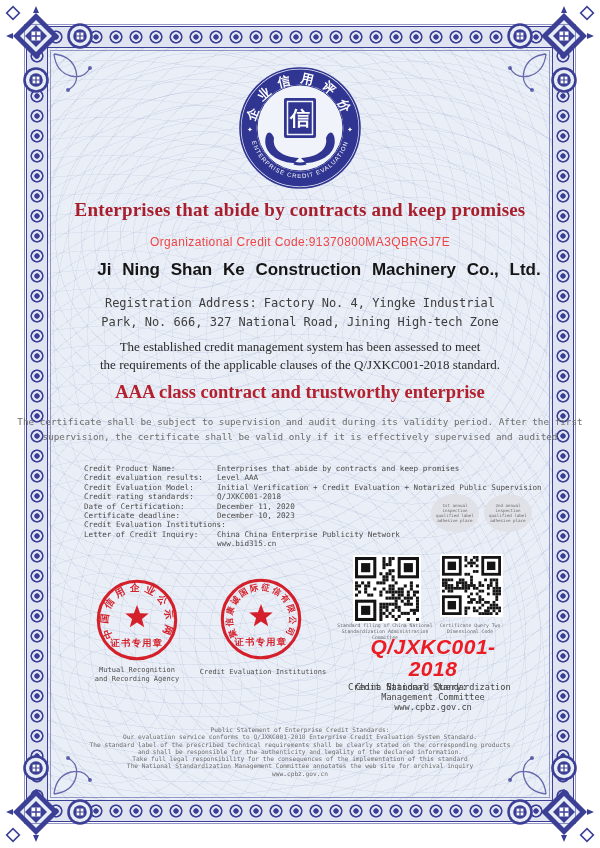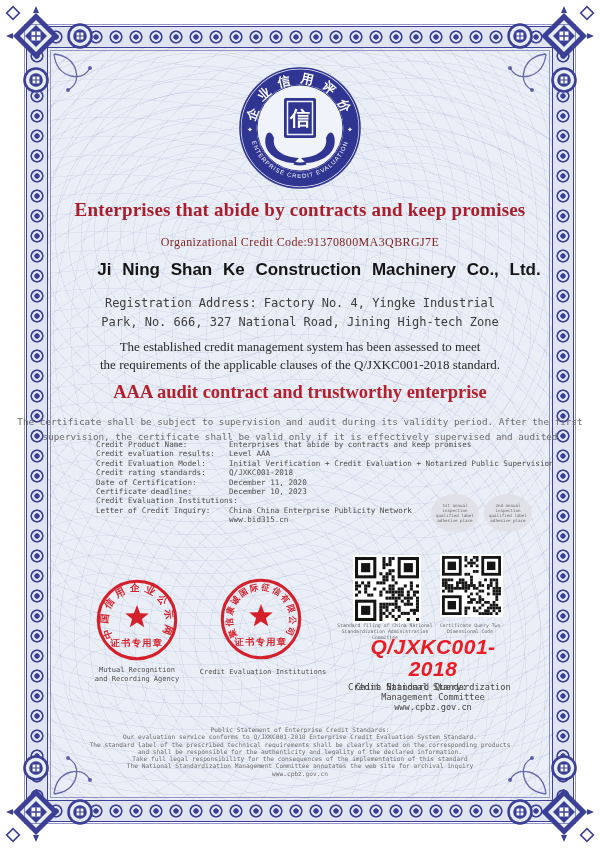--- a/index.html
+++ b/index.html
@@ -26,27 +26,27 @@
   .corner{position:absolute;width:100px;height:100px;z-index:2;}
   .corner.tl{top:0;left:0}
   .corner.tr{top:0;right:0;transform:scaleX(-1)}
   .corner.bl{bottom:0;left:0;transform:scaleY(-1)}
   .corner.br{bottom:0;right:0;transform:scale(-1,-1)}
   
   .abs{position:absolute;z-index:3;}
   .center{left:0;right:0;text-align:center;}
   .badge{left:50%;top:66px;width:124px;height:124px;transform:translateX(-50%);}
   .title{top:199px;font-family:"Liberation Serif",serif;font-weight:bold;font-size:19px;color:#a81e2c;letter-spacing:.2px;}
-  .code-line{top:235px;font-family:Liberation Serif, serif;font-size:12px;color:#7f1d1d;letter-spacing:.4px;}
+  .code-line{top:235px;font-family:Liberation Sans, sans-serif;font-size:12px;color:#ef4444;letter-spacing:.4px;}
   .company{top:260px;font-size:17px;font-weight:bold;color:#151515;word-spacing:6px;margin-left:38px;}
   .address{top:294px;font-family:"DejaVu Sans Mono",monospace;font-size:12px;line-height:19px;color:#3d3d3d;white-space:pre-line;}
   .assessment{top:338px;font-family:"Liberation Serif",serif;font-size:13px;line-height:17.5px;color:#2b2b2b;white-space:pre-line;}
   .grade{top:382px;font-family:"Liberation Serif",serif;font-weight:bold;font-size:18.5px;color:#b3202e;}
   .supervision{top:415px;font-family:"DejaVu Sans Mono",monospace;font-size:9.3px;line-height:14.5px;color:#6c6c6c;white-space:pre-line;}
-  .details{top:440px;left:84px;width:470px;font-family:"DejaVu Sans Mono",monospace;font-size:7.6px;line-height:9.4px;color:#4c4c4c;margin-left:12px;}
+  .details{top:464px;left:84px;width:470px;font-family:"DejaVu Sans Mono",monospace;font-size:7.6px;line-height:9.4px;color:#4c4c4c;}
   .drow{display:flex;align-items:flex-start;}
   .dlabel{flex:0 0 133px;white-space:nowrap;}
   .dvalue{white-space:pre-line;max-width:332px;}
   .sticker-row{left:431px;top:494px;display:flex;gap:5px;}
   .oval{width:48px;height:38px;border-radius:50%;background:rgba(224,224,230,.92);
         display:flex;flex-direction:column;justify-content:center;text-align:center;
         font-size:4.2px;line-height:5.2px;color:#6a6a6a;font-family:"DejaVu Sans Mono",monospace;}
   .seal{width:88px;height:88px;}
   .seal1{left:93px;top:576px}.seal2{left:217px;top:575px}
   .seal-caption{font-family:"DejaVu Sans Mono",monospace;font-size:7px;line-height:9px;color:#4f4f4f;text-align:center;white-space:pre-line;}
@@ -140,21 +140,21 @@
     <path d="M56,97 Q62,99 68,97" fill="none" stroke="#2f3590" stroke-width="3"></path>
   </svg>
 
   <div class="abs center title">Enterprises that abide by contracts and keep promises</div>
   <div class="abs center code-line">Organizational Credit Code:91370800MA3QBRGJ7E</div>
   <div class="abs center company">Ji Ning Shan Ke Construction Machinery Co., Ltd.</div>
   <div class="abs center address">Registration Address: Factory No. 4, Yingke Industrial
 Park, No. 666, 327 National Road, Jining High-tech Zone</div>
   <div class="abs center assessment">The established credit management system has been assessed to meet
 the requirements of the applicable clauses of the Q/JXKC001-2018 standard.</div>
-  <div class="abs center grade">AAA audit contract and trustworthy enterprise</div>
+  <div class="abs center grade">AAA class contract and trustworthy enterprise</div>
   <div class="abs center supervision">The certificate shall be subject to supervision and audit during its validity period. After the first
 supervision, the certificate shall be valid only if it is effectively supervised and audited</div>
 
   <div class="abs details">
       <div class="drow">
         <span class="dlabel">Credit Product Name:</span>
         <span class="dvalue">Enterprises that abide by contracts and keep promises</span>
       </div>
       <div class="drow">
         <span class="dlabel">Credit evaluation results:</span>

